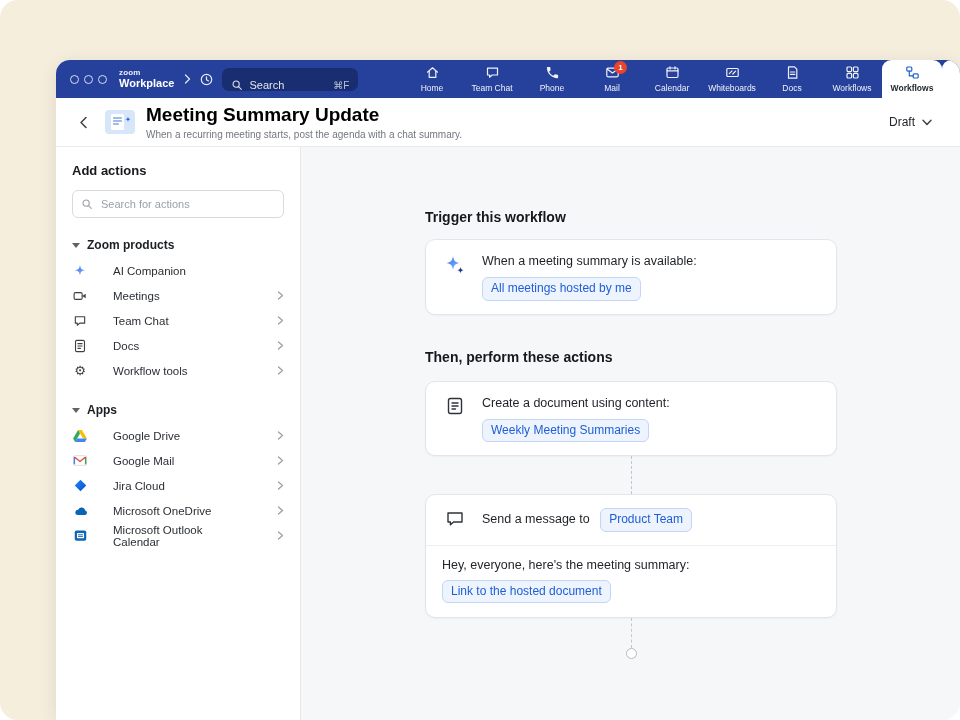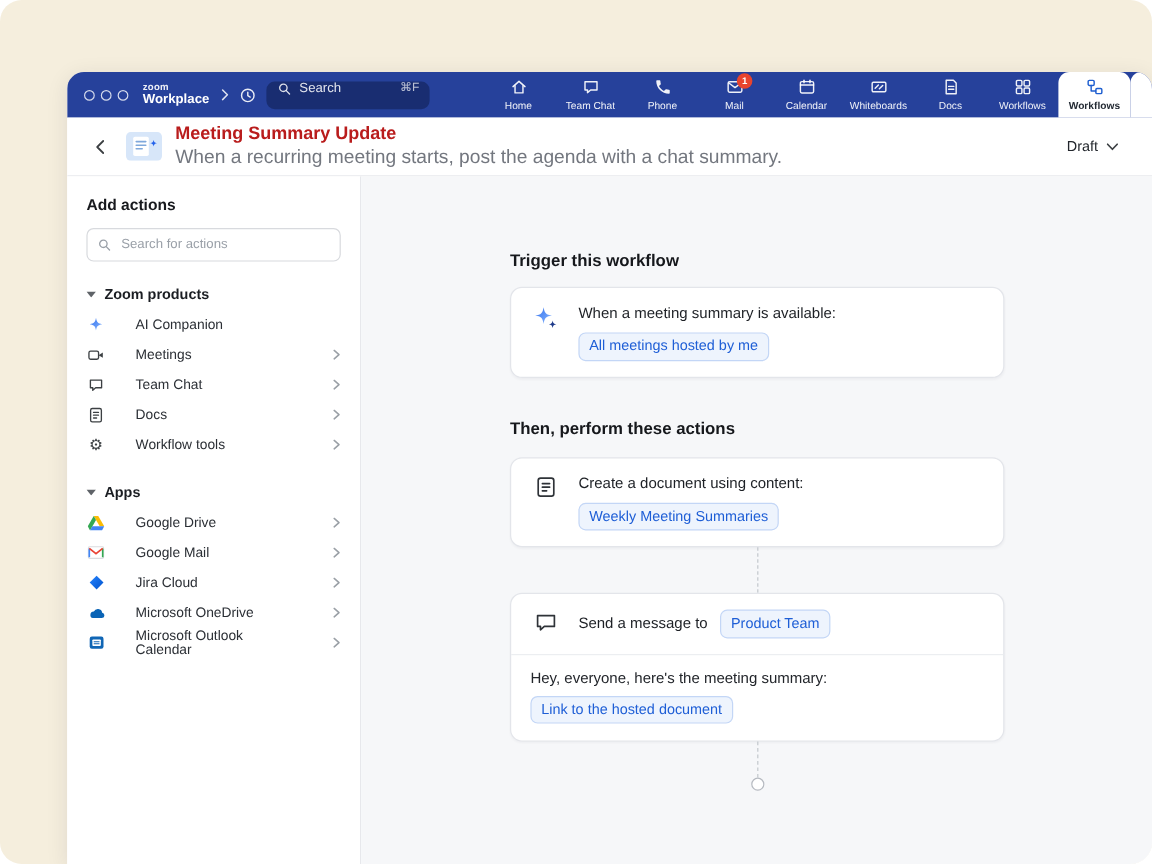--- a/index.html
+++ b/index.html
@@ -25,21 +25,21 @@
   }
   .nav-left{display:flex;align-items:center;gap:8px;padding:0 8px 0 14px;}
   .traffic{display:flex;gap:5px;margin-right:4px;}
   .traffic span{width:7px;height:7px;border-radius:50%;border:1px solid rgba(255,255,255,.8);}
   .logo{line-height:1;margin-right:2px;}
   .logo .z1{font-size:8px;font-weight:700;letter-spacing:.2px;opacity:.92;}
   .logo .z2{font-size:11px;font-weight:700;margin-top:1px;}
   .nav-chev{opacity:.85;display:flex;align-items:center;}
   .hist{display:flex;align-items:center;opacity:.9;}
   .nav-search{
-    display:flex;align-items:flex-start;gap:6px;width:118px;height:23px;
+    display:flex;align-items:flex-end;gap:6px;width:118px;height:23px;
     background:rgba(8,18,55,.42);border-radius:7px;padding:0 9px;
     font-size:11px;color:rgba(255,255,255,.88);cursor:pointer;
   }
   .nav-search .sc{margin-left:auto;font-size:10px;opacity:.8;}
   .nav-items{display:flex;margin-left:auto;align-items:stretch;}
   .nav-item{
     width:60px;display:flex;flex-direction:column;align-items:center;
     justify-content:center;gap:3px;font-size:8.5px;color:rgba(255,255,255,.93);
     position:relative;cursor:pointer;
   }
@@ -54,22 +54,22 @@
     position:absolute;top:1px;right:15px;min-width:13px;height:13px;
     background:#e8442e;border-radius:8px;color:#fff;font-size:8px;font-weight:700;
     display:flex;align-items:center;justify-content:center;padding:0 3px;box-sizing:border-box;
   }
   
   .wf-header{
     height:48px;flex:none;background:#fff;border-bottom:1px solid #e9eaee;
     display:flex;align-items:center;gap:11px;padding:0 18px 0 16px;
   }
   .back-btn{display:flex;align-items:center;justify-content:center;width:22px;height:22px;cursor:pointer;}
-  .title-block .t{font-size:15px;font-weight:700;color:#b91c1c;}
-  .title-block .s{font-size:16px;color:#73777f;margin-top:3px;}
+  .title-block .t{font-size:19px;font-weight:700;color:#000000;}
+  .title-block .s{font-size:10px;color:#73777f;margin-top:3px;}
   .draft-btn{
     margin-left:auto;display:flex;align-items:center;gap:7px;
     font-size:12px;color:#22262c;padding:5px 10px;border-radius:6px;cursor:pointer;
   }
   
   .body-row{flex:1;display:flex;min-height:0;}
   .sidebar{
     width:245px;flex:none;background:#fff;border-right:1px solid #e7e8ec;
     padding:16px 16px 0 16px;box-sizing:border-box;overflow:hidden;
   }

